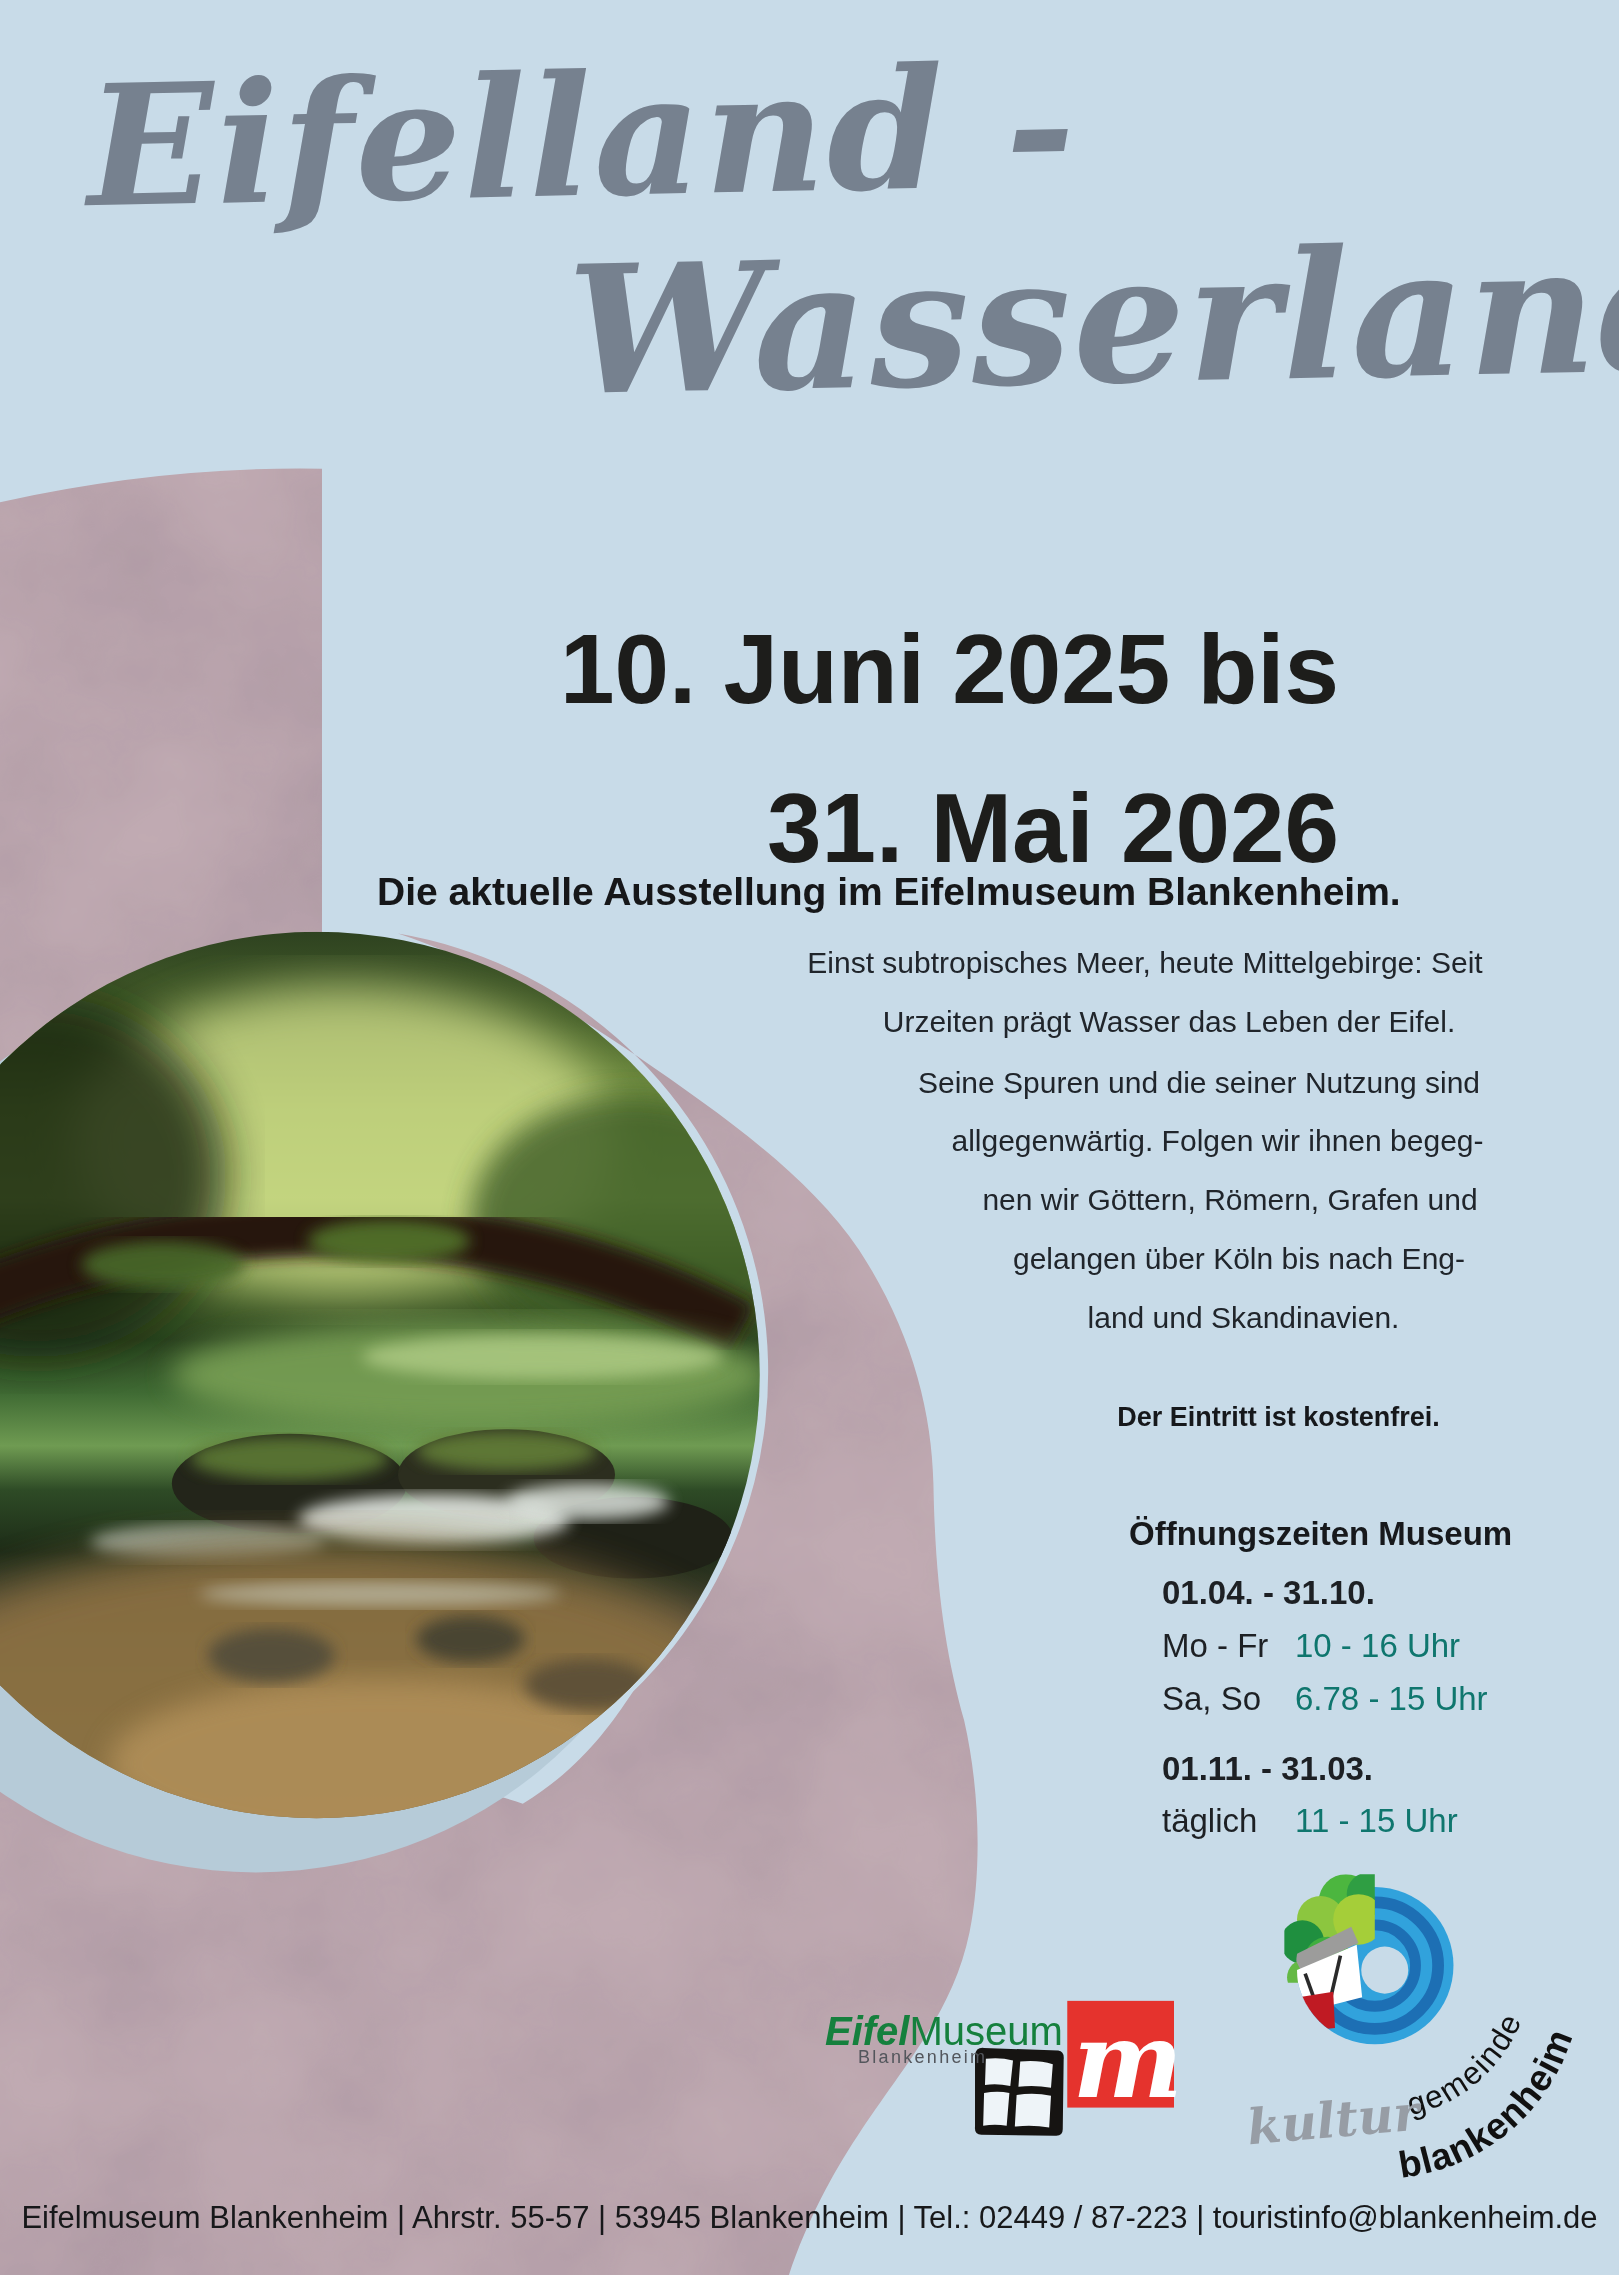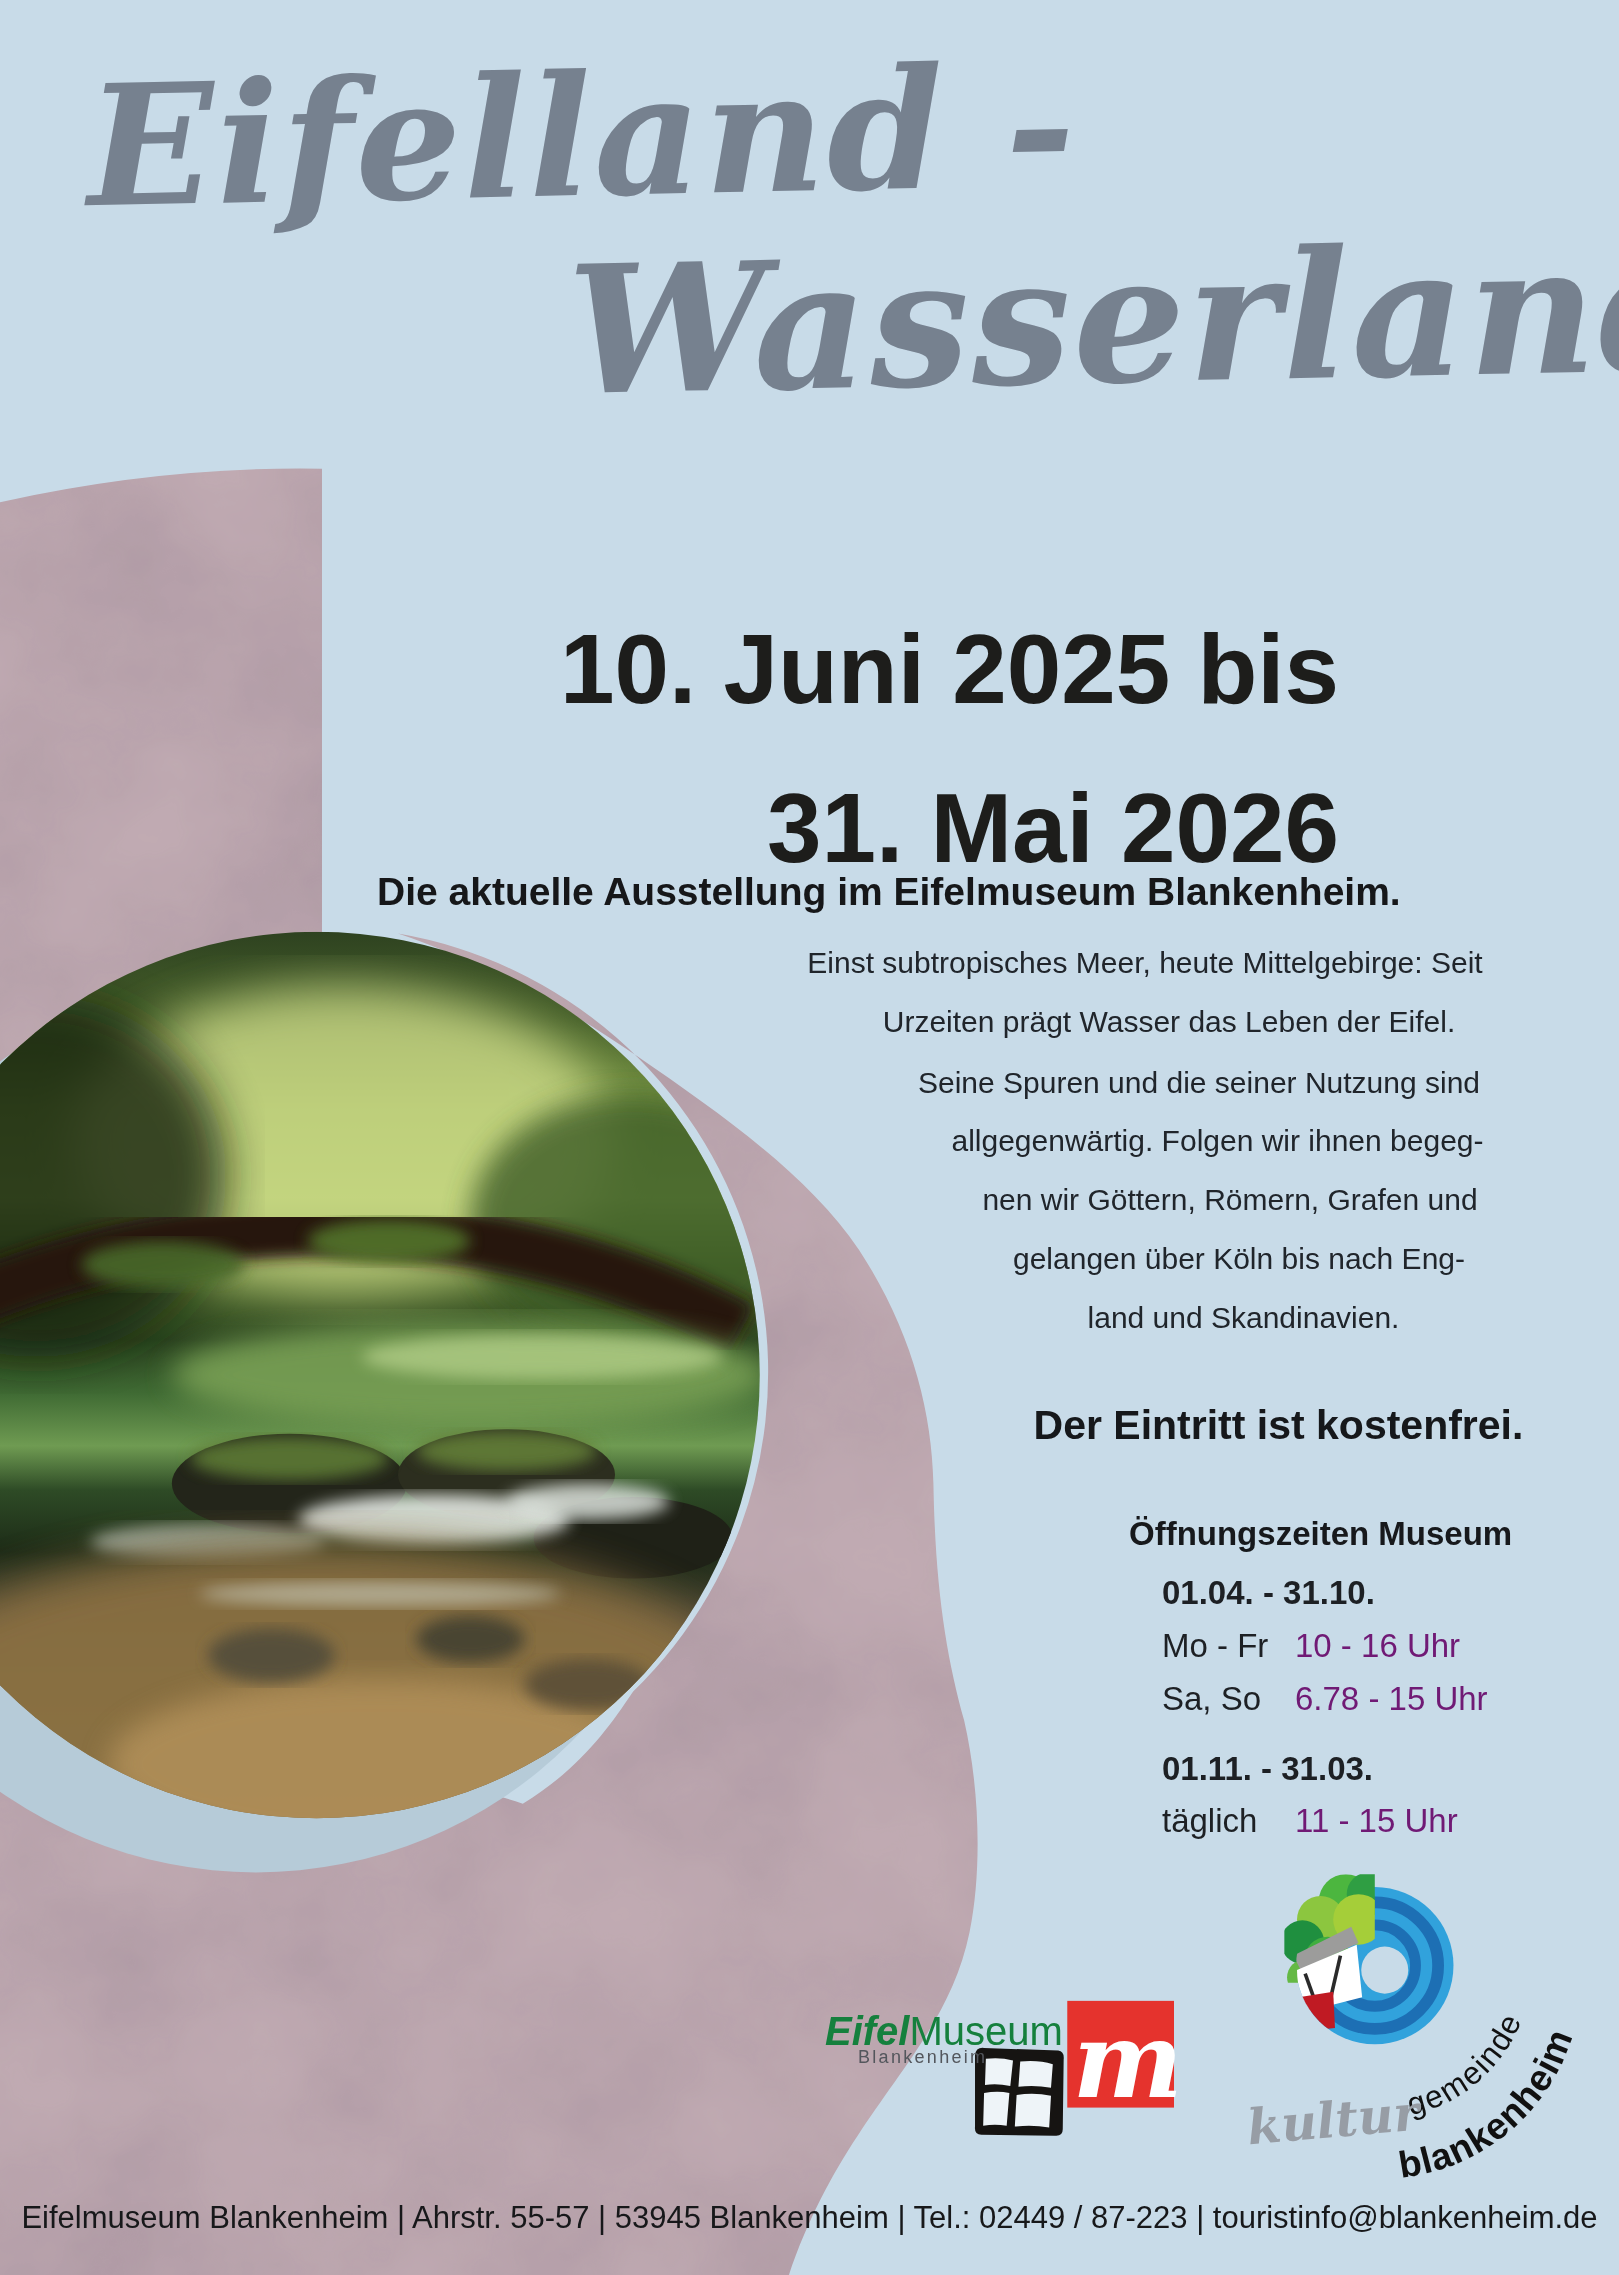--- a/index.html
+++ b/index.html
@@ -25,26 +25,26 @@
   .bodyline{position:absolute;z-index:3;text-align:center;font-size:30px;color:#20252b;white-space:nowrap;}
   .bl-0{left:731px;top:946px;width:828px;}
   .bl-1{left:789px;top:1005px;width:760px;}
   .bl-2{left:837px;top:1066px;width:724px;}
   .bl-3{left:867px;top:1124px;width:701px;}
   .bl-4{left:891px;top:1183px;width:678px;}
   .bl-5{left:909px;top:1242px;width:660px;}
   .bl-6{left:918px;top:1301px;width:651px;}
 
   .free-entry{left:982px;top:1402px;width:593px;text-align:center;
-    font-weight:bold;font-size:41px;color:#16181b;white-space:nowrap;}
+    font-weight:bold;font-size:27px;color:#16181b;white-space:nowrap;}
 
   .open-head{left:1129px;top:1515px;font-weight:bold;font-size:33px;color:#17191c;white-space:nowrap;}
   .open-label{position:absolute;z-index:3;left:1162px;font-size:33px;color:#1d2024;white-space:nowrap;}
   .open-range{font-weight:bold;text-align:right;}
-  .open-hours{position:absolute;z-index:3;left:1295px;font-size:33px;color:#701a75;white-space:nowrap;}
+  .open-hours{position:absolute;z-index:3;left:1295px;font-size:33px;color:#0f766e;white-space:nowrap;}
   .r1{top:1574px;} .r2{top:1627px;} .r3{top:1680px;} .r4{top:1750px;} .r5{top:1802px;}
 
   .footer{left:0px;top:2200px;width:1619px;text-align:center;font-size:31px;color:#17181a;white-space:nowrap;}
 
   .em-name{left:825px;top:2014px;font-size:40px;line-height:35px;color:#15803d;white-space:nowrap;}
   .em-name .em-bold{font-weight:bold;font-style:italic;}
   .em-sub{left:858px;top:2047px;font-size:18px;letter-spacing:2.3px;color:#53565c;white-space:nowrap;}
 
   .kultur{left:1247px;top:2091px;font-family:"DejaVu Serif", serif;font-style:italic;font-weight:bold;
     font-size:49px;color:#979da5;transform:rotate(-5deg);white-space:nowrap;}

